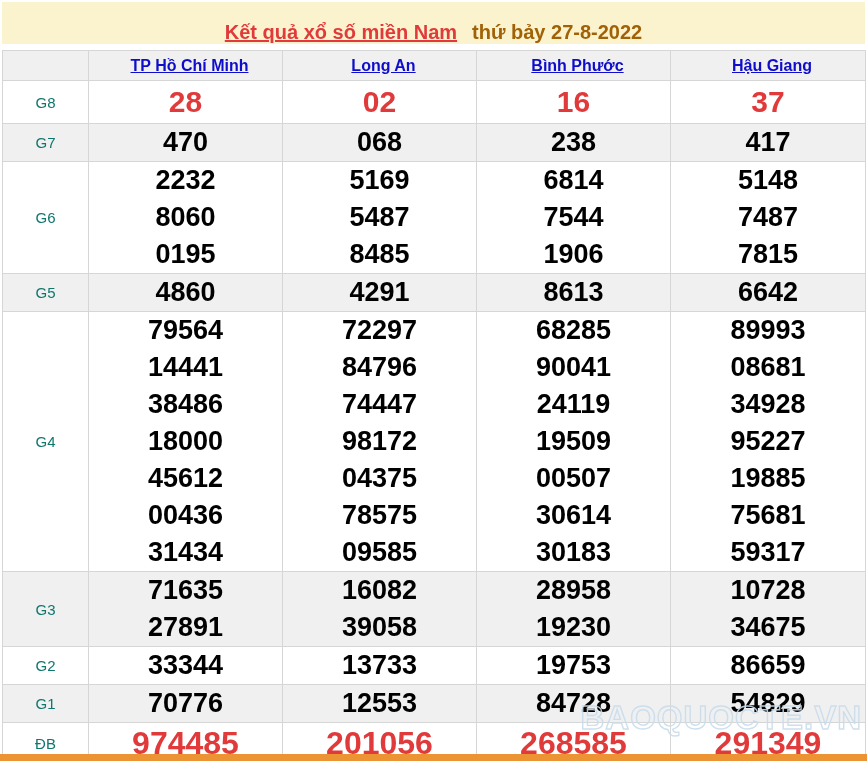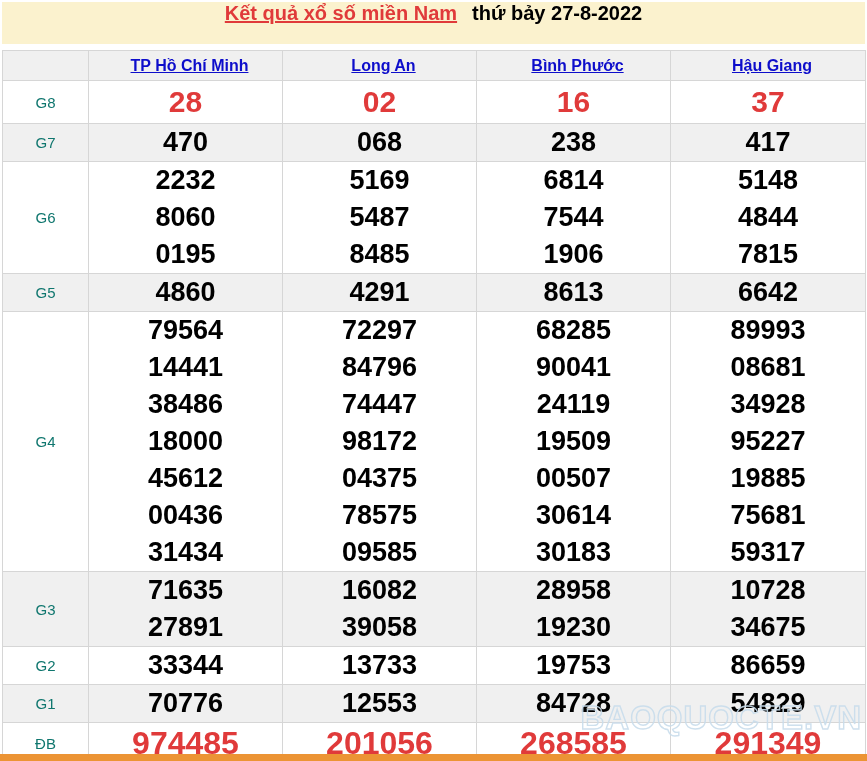--- a/index.html
+++ b/index.html
@@ -10,30 +10,30 @@
     position:relative;
     overflow:hidden;
   }
   .page{position:relative;width:867px;height:761px;}
 
   
   .title-bar{
     margin:2px 2px 0 2px;
     height:42px;
     background:var(--title-bg,#fbf2ce);
-    display:flex;align-items:flex-start;justify-content:center;
+    display:flex;align-items:flex-end;justify-content:center;
     font-size:20px;font-weight:bold;
     white-space:pre;
   }
   .title-link{
     color:var(--accent-red,#d23333);
     text-decoration:underline;
     cursor:pointer;
   }
-  .title-date{color:#000000;margin-left:15px;}
+  .title-date{color:#a16207;margin-left:15px;}
 
   
   table.results{
     border-collapse:collapse;
     table-layout:fixed;
     width:863px;
     margin:6px 2px 0 2px;
   }
   table.results th, table.results td{
     border:1px solid var(--border-gray,#d6d6d6);
@@ -170,21 +170,21 @@
             <span class="num">5487</span>
             <span class="num">8485</span>
           </td>
           <td>
             <span class="num">6814</span>
             <span class="num">7544</span>
             <span class="num">1906</span>
           </td>
           <td>
             <span class="num">5148</span>
-            <span class="num">4844</span>
+            <span class="num">7487</span>
             <span class="num">7815</span>
           </td>
         </tr>
         <tr class="shaded">
           <th class="row-label">G5</th>
           <td>
             <span class="num">4860</span>
           </td>
           <td>
             <span class="num">4291</span>

